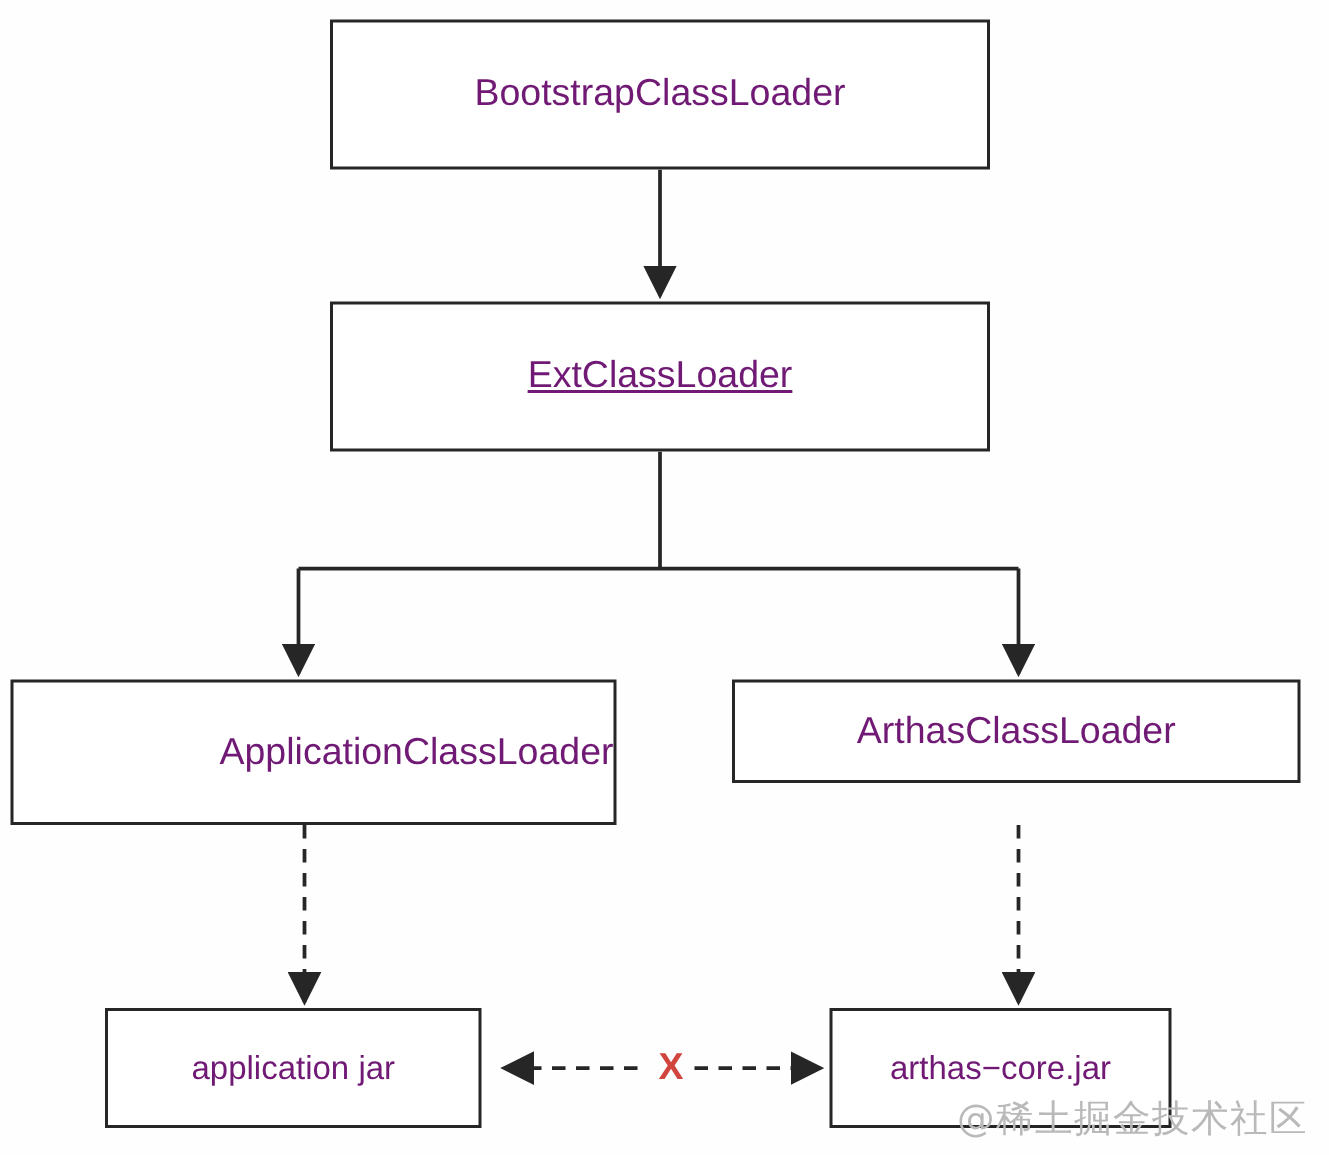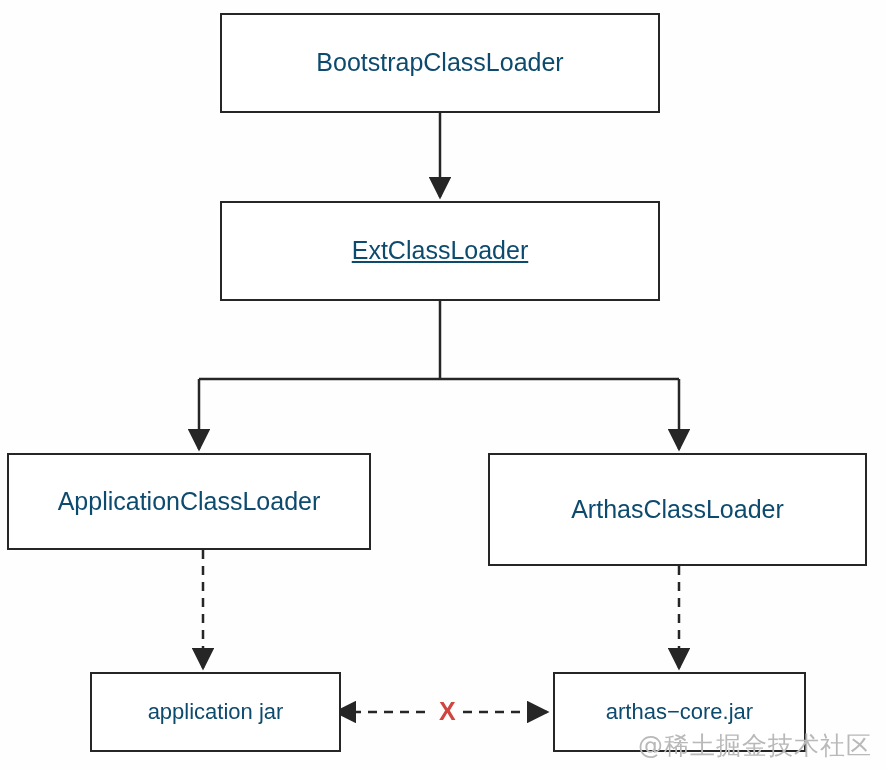--- a/index.html
+++ b/index.html
@@ -18,21 +18,21 @@
     overflow: hidden;
   }
   .node {
     position: absolute;
     box-sizing: border-box;
     background: #ffffff;
     border: 2px solid #262626;
     display: flex;
     align-items: center;
     justify-content: center;
-    color: #0c4a6e;
+    color: #701a75;
   }
   .node-label {
     font-family: "Liberation Sans", sans-serif;
     line-height: 1.1;
     white-space: nowrap;
   }
   .node-loader .node-label {
     font-size: 25px;
   }
   .node-jar .node-label {
@@ -106,33 +106,33 @@
   </svg>
 
   <div class="node node-loader" style="left:220px; top:13px; width:440px; height:100px;">
     <span class="node-label">BootstrapClassLoader</span>
   </div>
 
   <div class="node node-loader" style="left:220px; top:201px; width:440px; height:100px;text-decoration:underline;">
     <span class="node-label">ExtClassLoader</span>
   </div>
 
-  <div class="node node-loader" style="left:7px; top:453px; width:364px; height:97px;">
+  <div class="node node-loader" style="left:7px; top:453px; width:404px; height:97px;justify-content:flex-end;">
     <span class="node-label">ApplicationClassLoader</span>
   </div>
 
-  <div class="node node-loader" style="left:488px; top:453px; width:379px; height:113px;">
+  <div class="node node-loader" style="left:488px; top:453px; width:379px; height:69px;">
     <span class="node-label">ArthasClassLoader</span>
   </div>
 
-  <div class="node node-jar" style="left:90px; top:672px; width:251px; height:80px;">
+  <div class="node node-jar" style="left:70px; top:672px; width:251px; height:80px;">
     <span class="node-label">application jar</span>
   </div>
 
-  <div class="node node-jar" style="left:553px; top:672px; width:253px; height:80px;">
+  <div class="node node-jar" style="left:553px; top:672px; width:228px; height:80px;">
     <span class="node-label">arthas−core.jar</span>
   </div>
 
   <div class="x-mark" style="left:439px; top:699px;">X</div>
 
   <div class="watermark">@稀土掘金技术社区</div>
 
 </div>
 
 </body></html>

